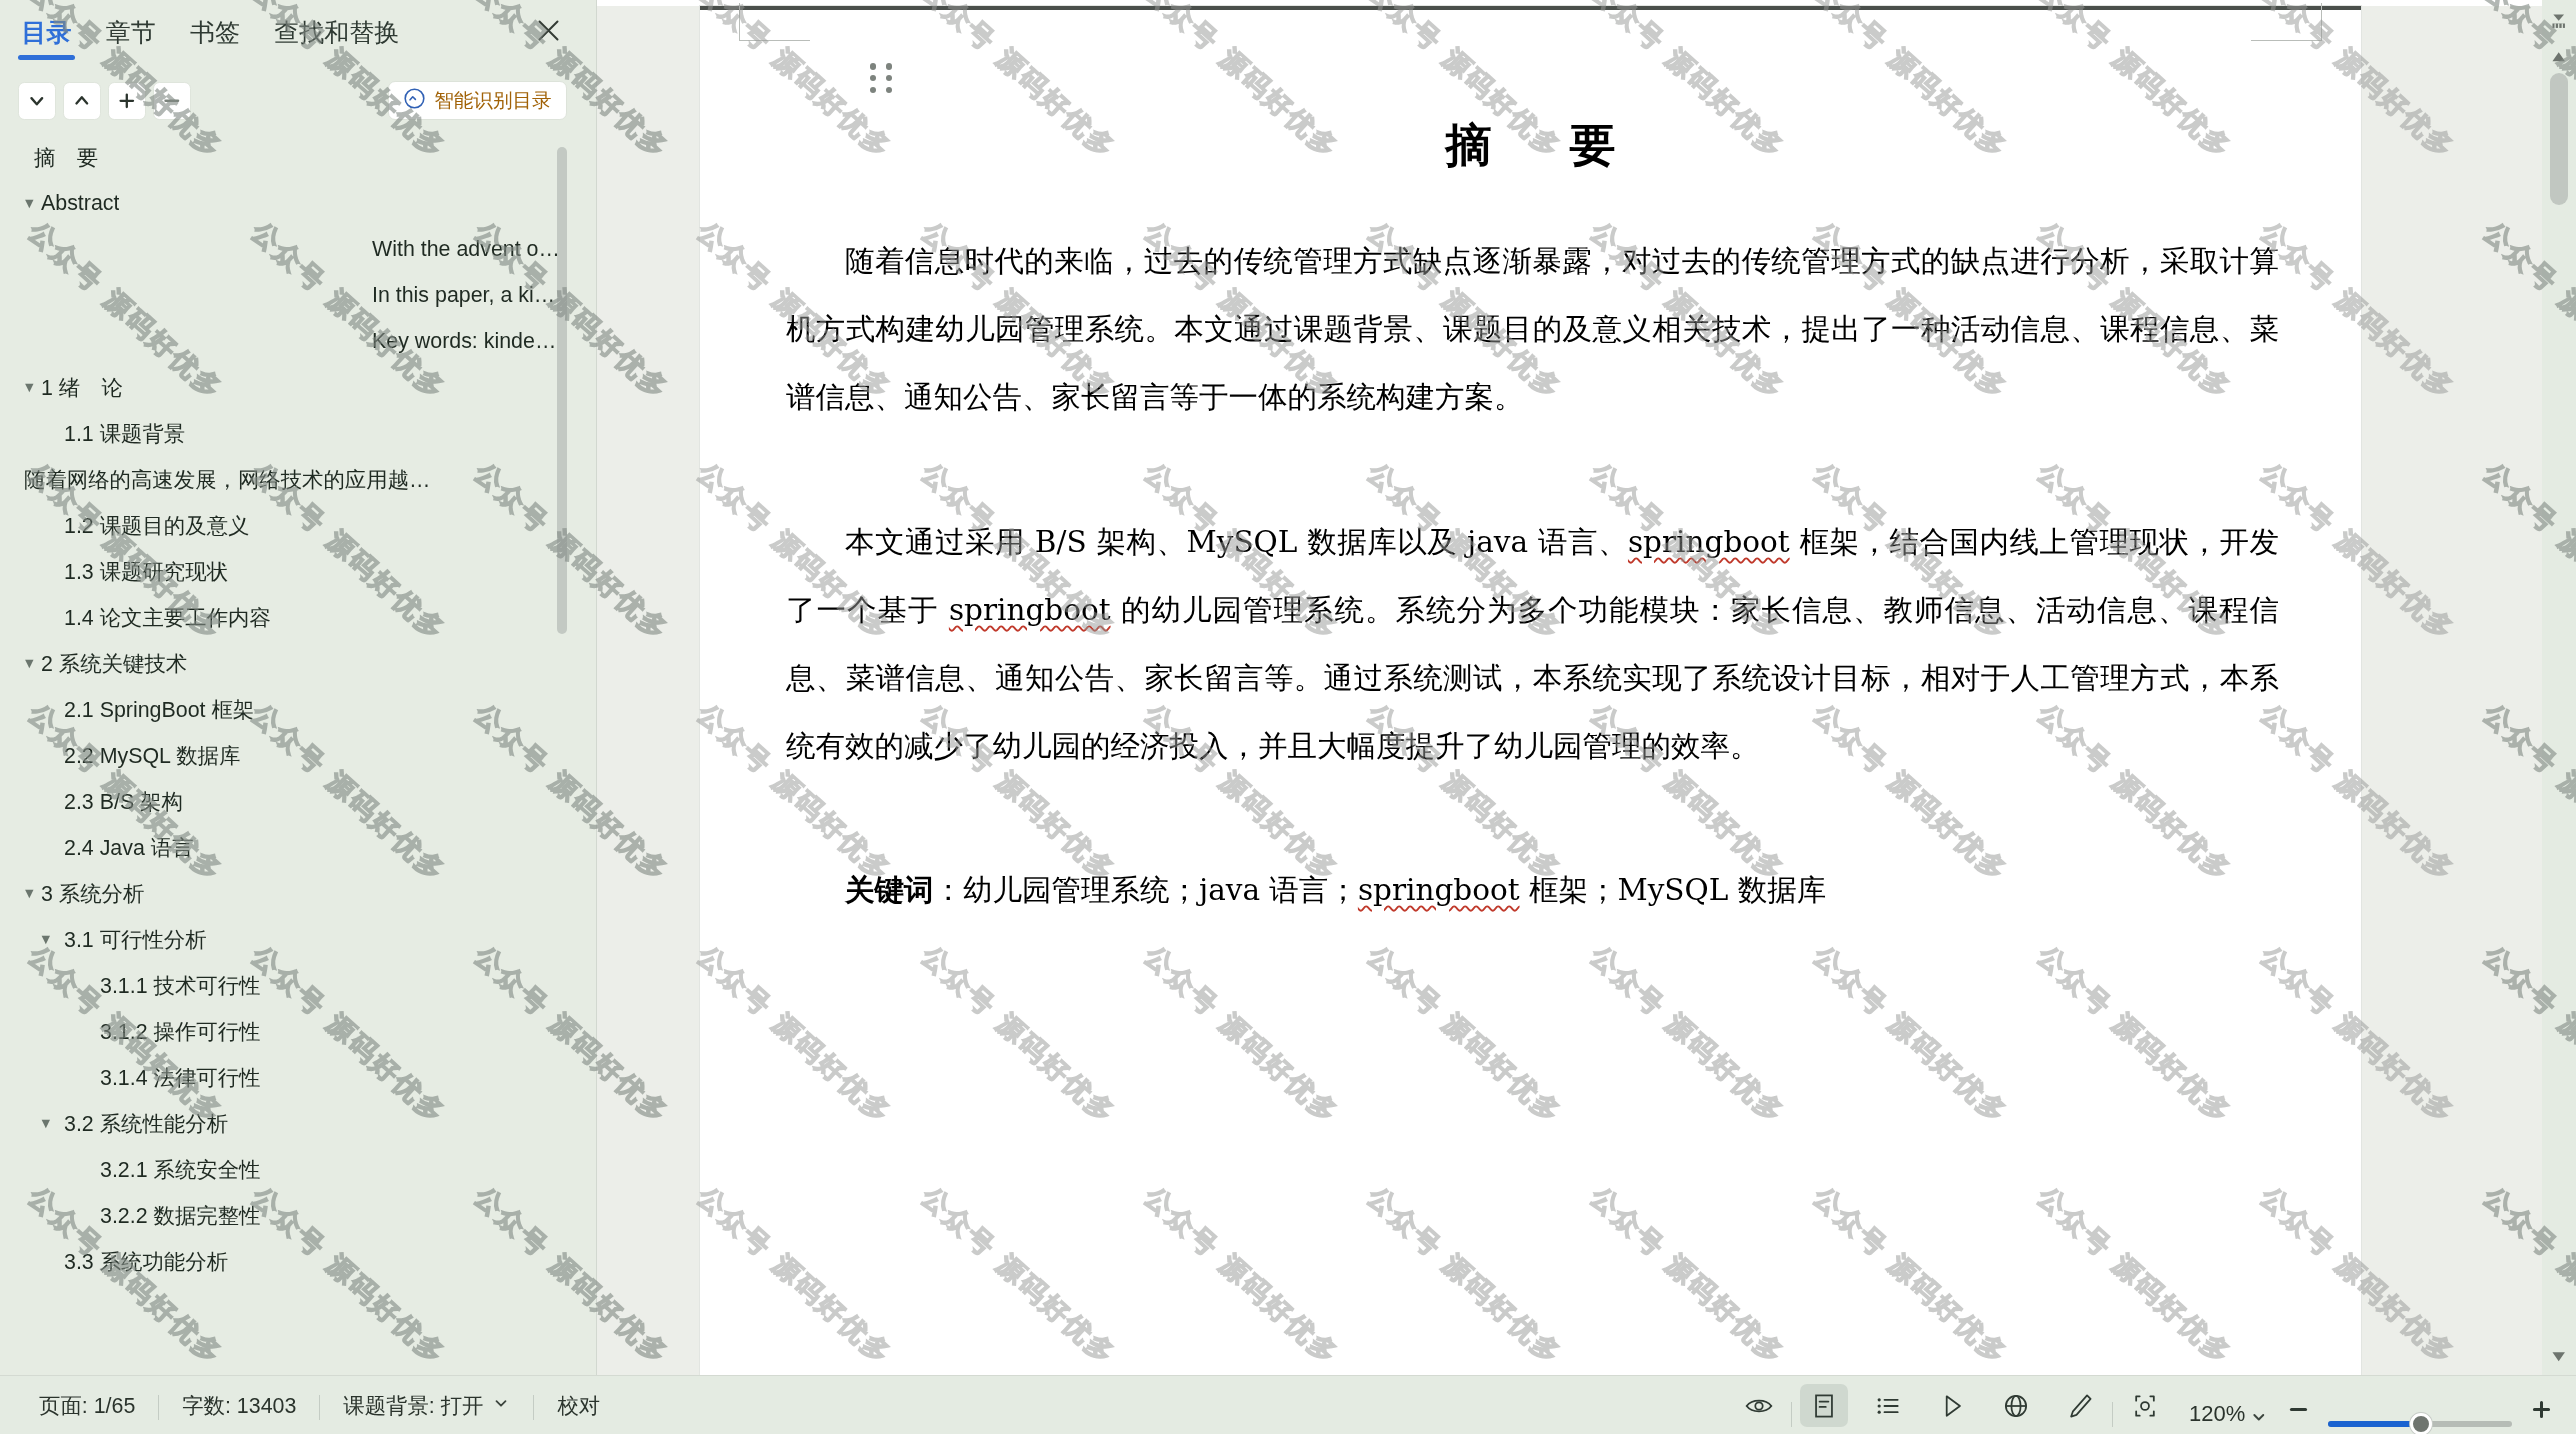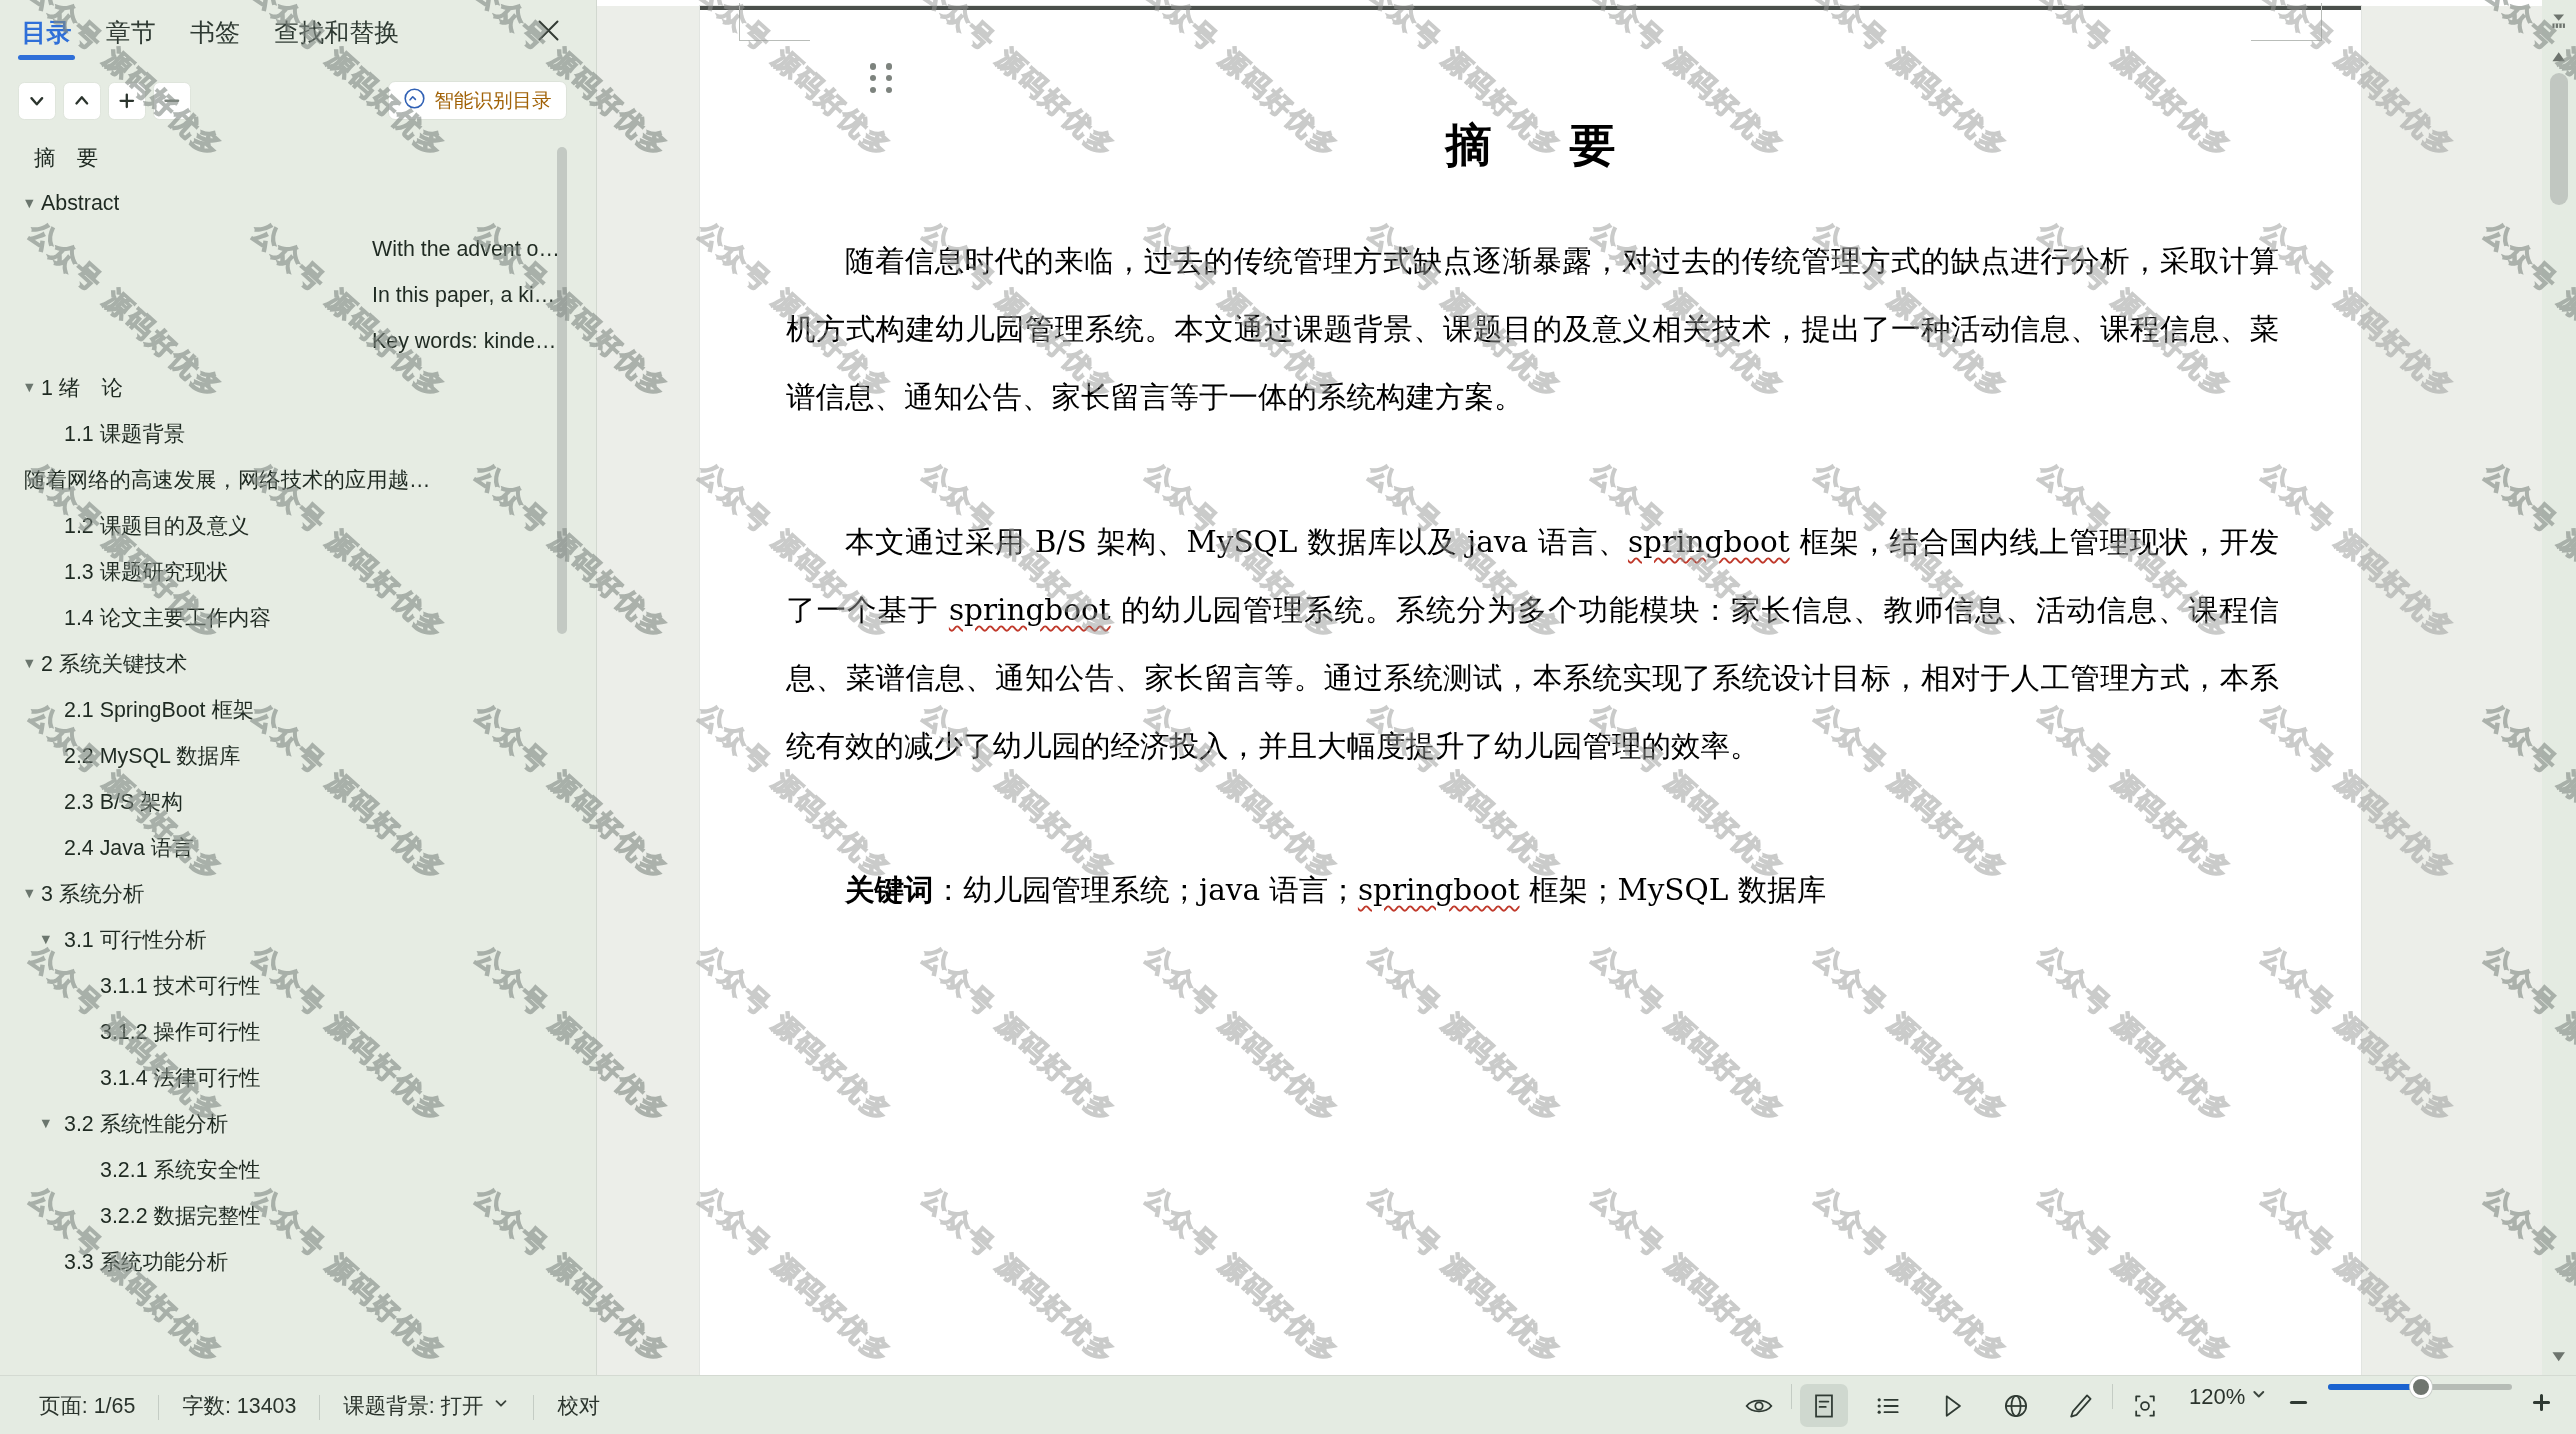--- a/index.html
+++ b/index.html
@@ -304,21 +304,21 @@
     display: flex; align-items: center; gap: 9px;
     cursor: pointer;
     white-space: nowrap;
   }
   .st-sep {
     width: 0.9px; height: 25px;
     background: #c4ccc4;
   }
   #status-right {
     margin-left: auto;
-    display: flex; align-items: flex-start;
+    display: flex; align-items: flex-end;
     padding-right: 18px;
     gap: 0;
   }
   .st-icon {
     width: 48px; height: 43px;
     display: flex; align-items: center; justify-content: center;
     cursor: pointer;
     border-radius: 7.1px;
     margin: 0 8px;
   }

